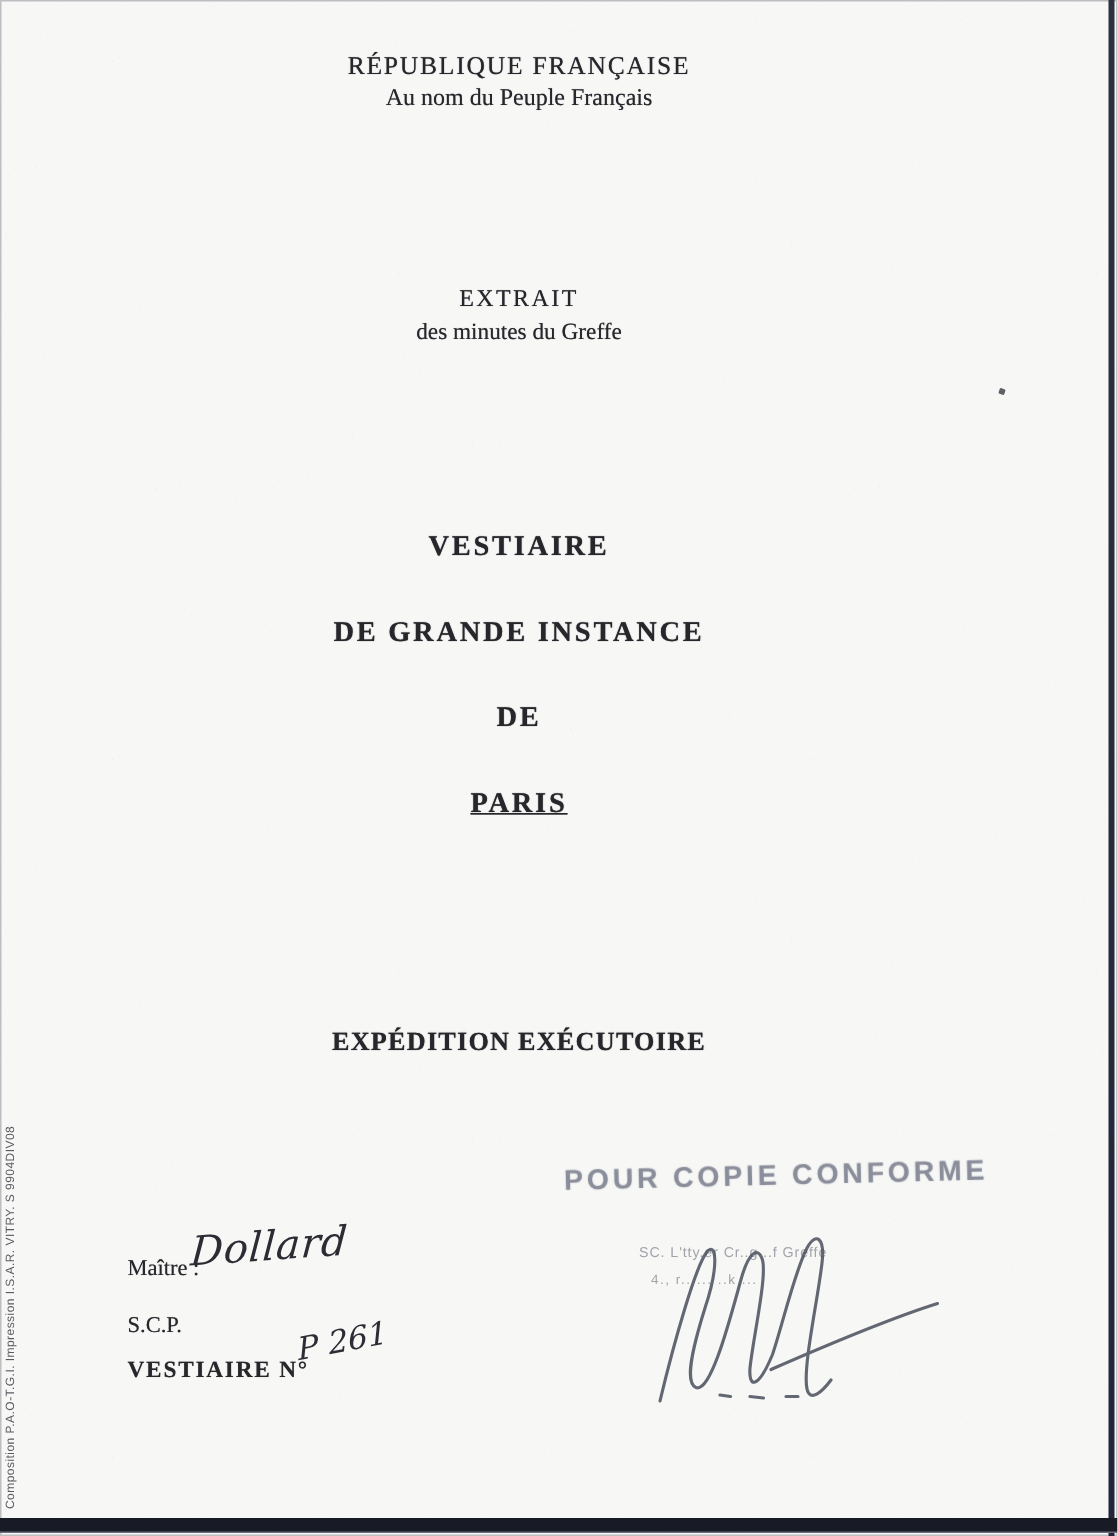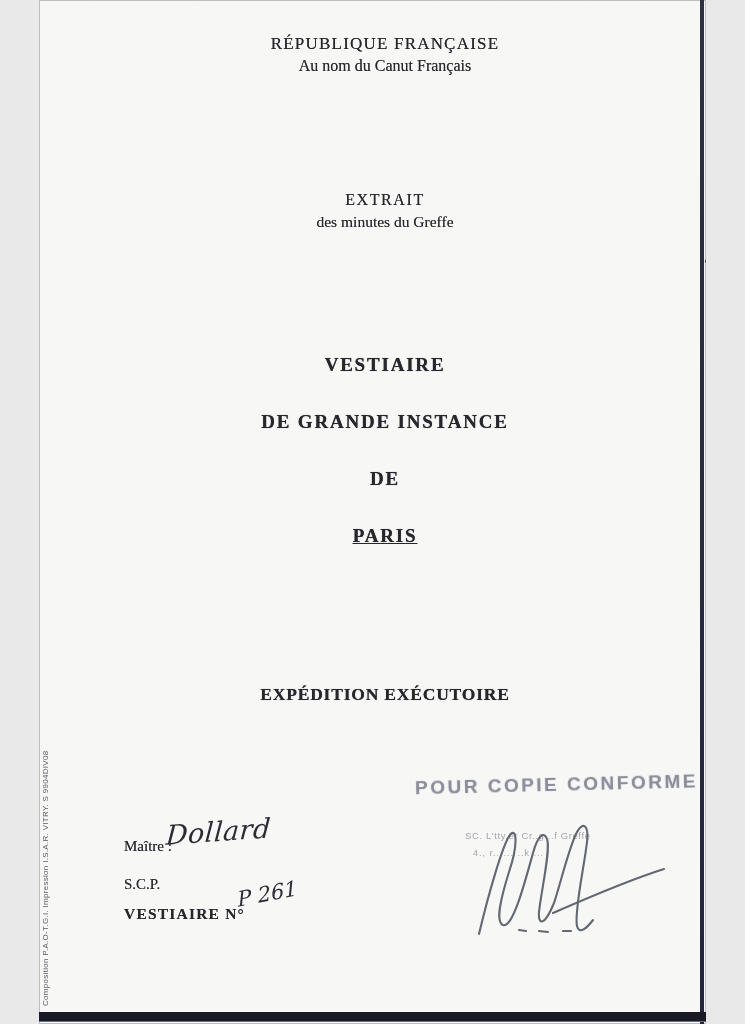--- a/index.html
+++ b/index.html
@@ -1,18 +1,18 @@
 <!DOCTYPE html>
 <html><head>
 <meta charset="utf-8">
 <style>
   html,body{margin:0;padding:0;background:#e9e9ea;}
   .page{
     position:relative;
-    width:667px;height:1024px;
+    width:745px;height:1024px;
     margin:0 auto;
     background:#f7f7f6;
     overflow:hidden;
     font-family:"Liberation Serif", serif;
     color:#26262b;
     box-shadow:inset 0 0 0 1px #bdbdc2;
   }
   .noise{position:absolute;inset:0;width:100%;height:100%;opacity:.30;pointer-events:none;}
   .scan-edge-right{position:absolute;top:0;right:2px;width:4px;height:100%;
     background:linear-gradient(to bottom,#2e3140,#23263a);}
@@ -82,21 +82,21 @@
 
   <svg class="noise" xmlns="http://www.w3.org/2000/svg">
     <filter id="grain">
       <feTurbulence type="fractalNoise" baseFrequency="0.55" numOctaves="2" seed="7"></feTurbulence>
       <feColorMatrix type="matrix" values="0 0 0 0 0.18  0 0 0 0 0.18  0 0 0 0 0.22  0.55 0.55 0.55 0 -1.05"></feColorMatrix>
     </filter>
     <rect width="100%" height="100%" filter="url(#grain)"></rect>
   </svg>
 
   <div class="centercol t-header1">RÉPUBLIQUE FRANÇAISE</div>
-  <div class="centercol t-header2">Au nom du Canut Français</div>
+  <div class="centercol t-header2">Au nom du Peuple Français</div>
 
   <div class="centercol t-extrait1">EXTRAIT</div>
   <div class="centercol t-extrait2">des minutes du Greffe</div>
 
   <div class="centercol t-title t-trib">VESTIAIRE</div>
   <div class="centercol t-title t-inst">DE GRANDE INSTANCE</div>
   <div class="centercol t-title t-de">DE</div>
   <div class="centercol t-title t-paris">PARIS</div>
 
   <div class="centercol t-exped">EXPÉDITION EXÉCUTOIRE</div>

